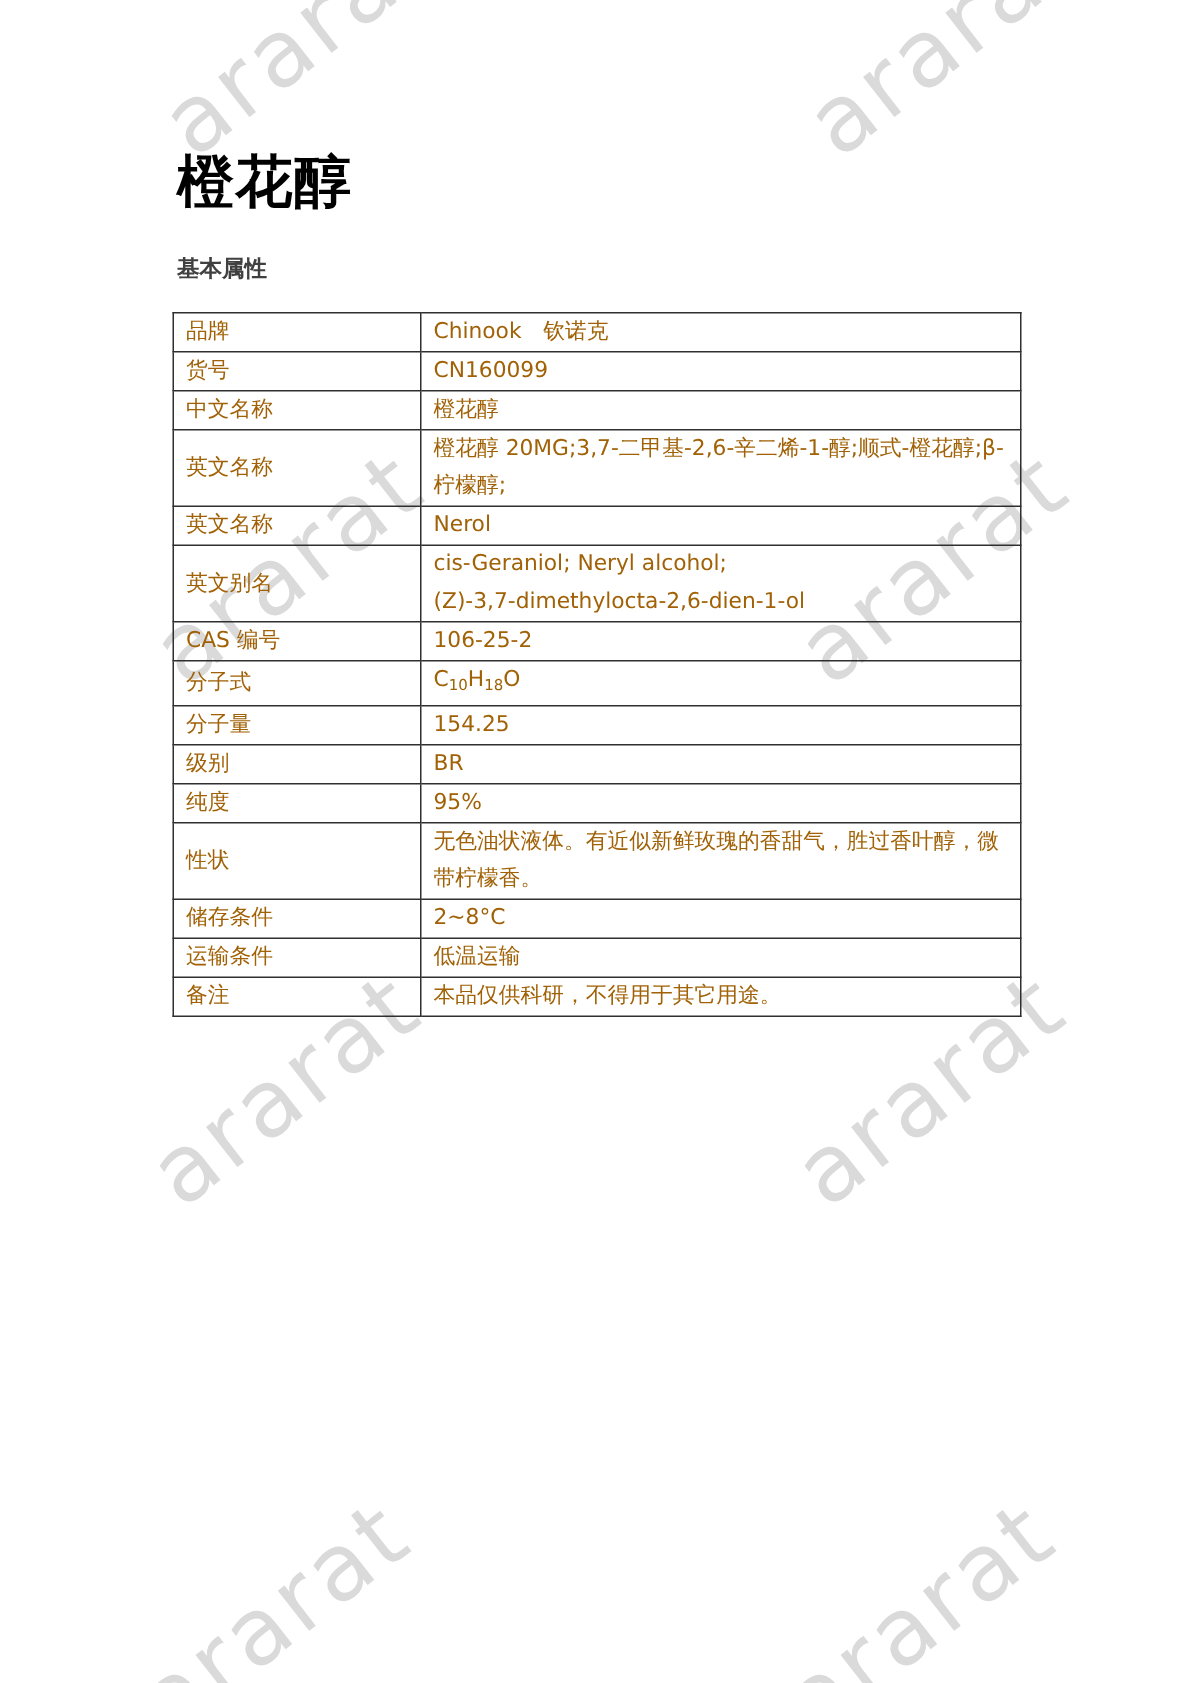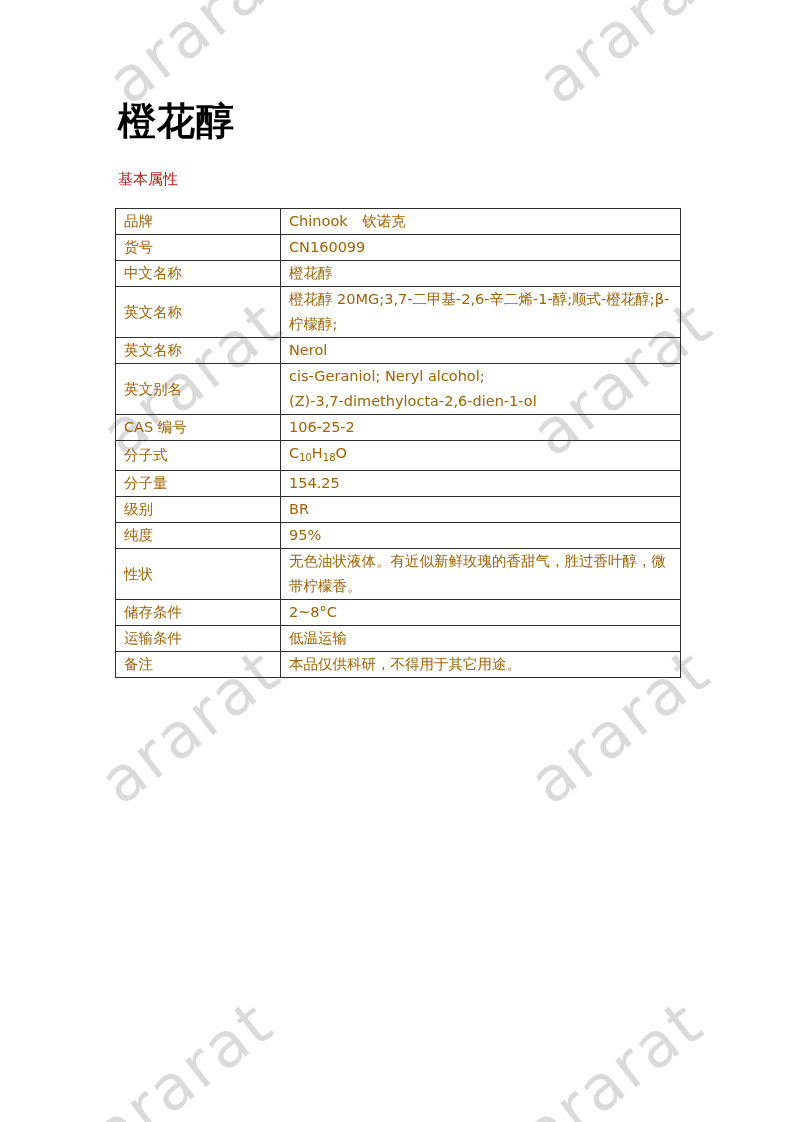--- a/index.html
+++ b/index.html
@@ -44,22 +44,22 @@
     font-weight: 700;
     letter-spacing: 1px;
     color: #000000;
   }
   .section-title {
     position: absolute;
     left: 118px;
     top: 170px;
     margin: 0;
     font-size: 15px;
-    font-weight: 400;
-    color: #b91c1c;
+    font-weight: 700;
+    color: #404040;
   }
 
   
   table.props {
     position: absolute;
     left: 115px;
     top: 208px;
     width: 566px;
     border-collapse: collapse;
     table-layout: fixed;

